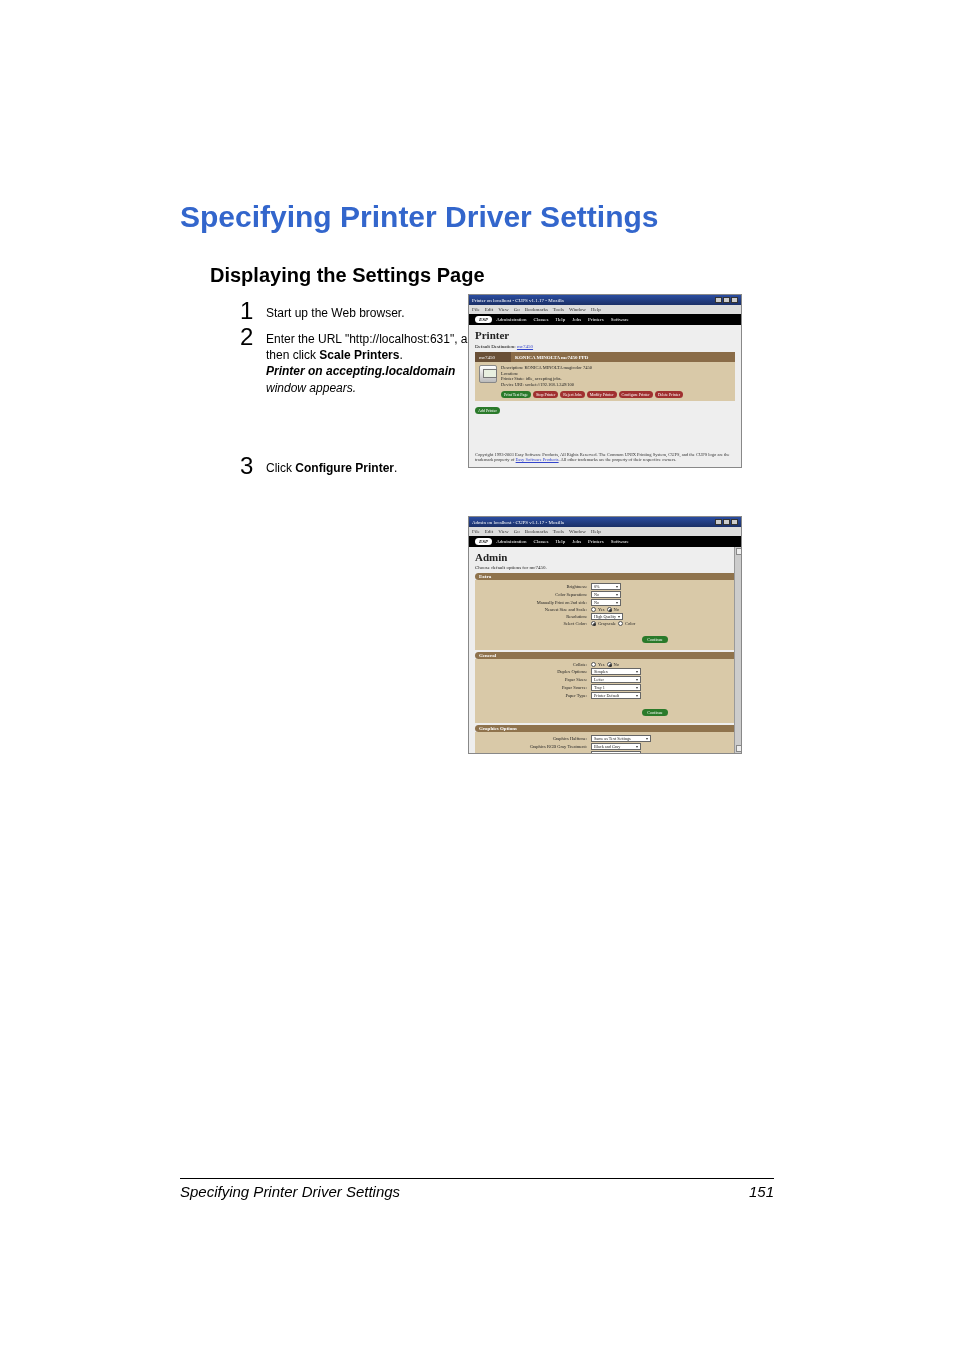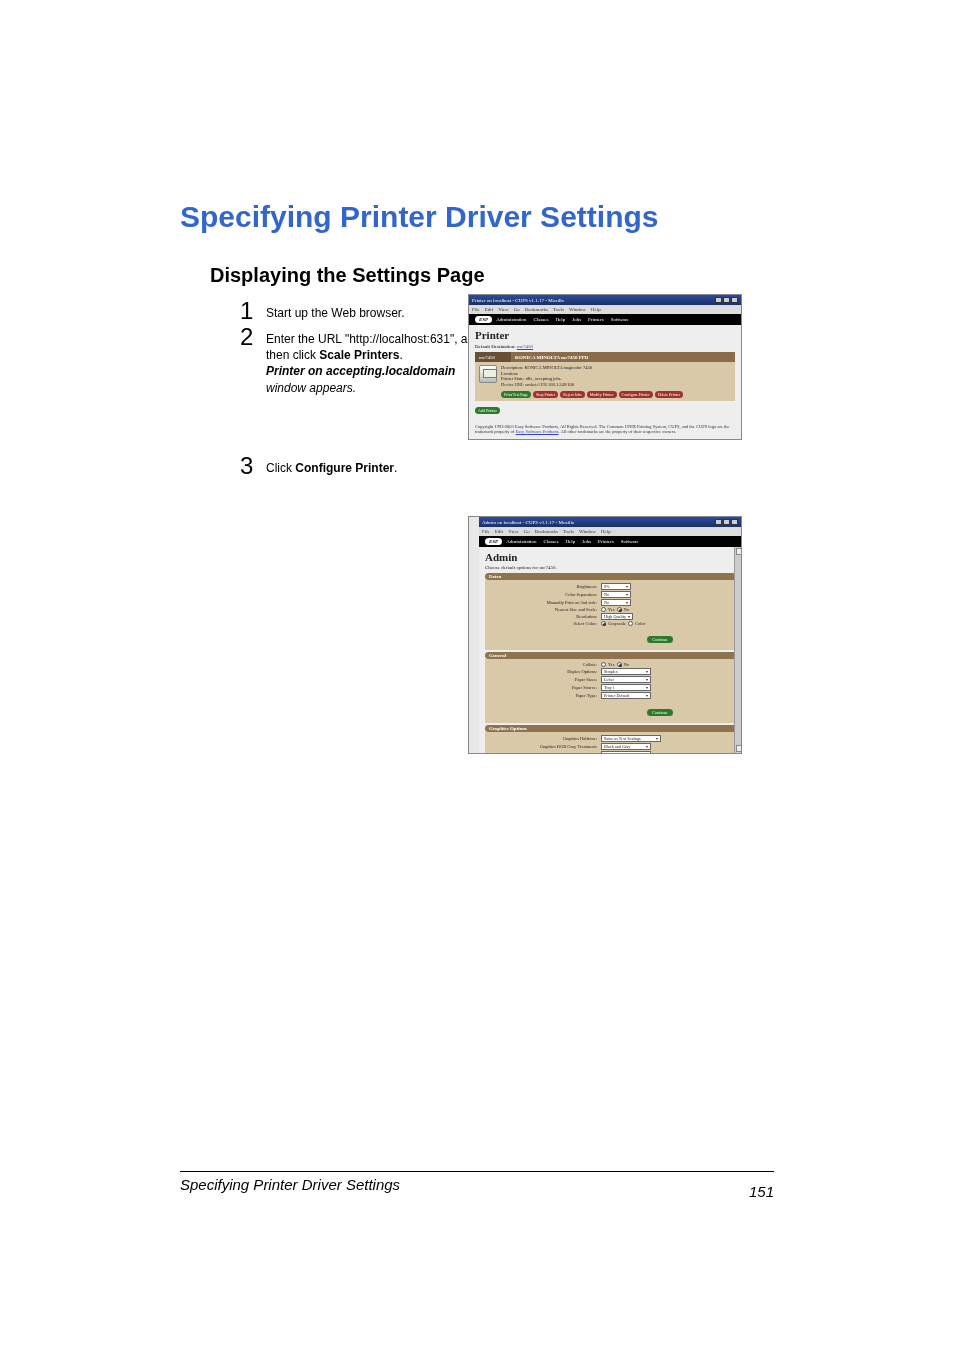--- a/index.html
+++ b/index.html
@@ -10,22 +10,22 @@
   h2.subtitle { color: #000; font-size: 20px; font-weight: bold; margin-bottom: 12px; margin-left: 30px; }
   .steps { margin-left: 60px; }
   .step { display: flex; align-items: flex-start; margin-bottom: 2px; }
   .step-num { font-size: 24px; font-weight: normal; width: 26px; flex-shrink: 0; line-height: 1; }
   .step-body { font-size: 12px; line-height: 1.35; padding-top: 6px; max-width: 220px; }
   .step-body .italic { font-style: italic; }
   .bold { font-weight: bold; }
   .bold-italic { font-weight: bold; font-style: italic; }
 
   .shot { position: absolute; border: 1px solid #888; background: #e8e8e8; font-family: "Times New Roman", serif; }
-  .shot1 { left: 468px; top: 294px; width: 274px; height: 146px; }
-  .shot2 { left: 468px; top: 516px; width: 274px; height: 238px; padding-left: 10px; }
+  .shot1 { left: 468px; top: 294px; width: 274px; height: 174px; }
+  .shot2 { left: 468px; top: 516px; width: 274px; height: 238px; }
 
   .titlebar { height: 10px; background: linear-gradient(#2b4da0, #1a2f66); color: #fff; font-size: 5px; padding: 1px 3px; display: flex; align-items: center; justify-content: space-between; }
   .titlebar .win-btns { display: flex; gap: 1px; }
   .titlebar .win-btn { width: 7px; height: 6px; background: #ccc; border: 0.5px solid #333; }
   .menubar { height: 9px; background: #ddd; font-size: 5px; color: #333; padding: 1px 3px; display: flex; gap: 5px; align-items: center; }
   .menubar span { white-space: nowrap; }
 
   .nav { height: 11px; background: #000; display: flex; align-items: center; padding-left: 6px; gap: 1px; }
   .esp { background: #fff; color: #000; font-size: 5px; font-style: italic; font-weight: bold; padding: 1px 4px; border-radius: 7px; }
   .nav-item { color: #fff; font-size: 5px; padding: 1px 3px; }
@@ -63,21 +63,21 @@
   .sel::after { content: "▾"; font-size: 4px; margin-left: 2px; color: #333; }
   .radio { width: 5px; height: 5px; border: 0.5px solid #555; border-radius: 50%; display: inline-block; position: relative; background:#fff; }
   .radio.sel-r::after { content:""; position:absolute; left:1px; top:1px; width:3px; height:3px; background:#333; border-radius:50%; }
   .cont { background: #2a7a2a; color: #fff; font-size: 4.2px; padding: 1px 5px; border-radius: 5px; display: inline-block; margin: 2px auto 0 auto; }
   .cont-wrap { text-align:center; width:100%; padding-left: 100px; }
   .scroll-ind { position:absolute; right:0; top:0; bottom:0; width:7px; background:#ccc; border-left:0.5px solid #999; }
   .scroll-ind::before { content:""; position:absolute; top:1px; left:1px; width:5px; height:5px; background:#eee; border:0.5px solid #888; }
   .scroll-ind::after { content:""; position:absolute; bottom:1px; left:1px; width:5px; height:5px; background:#eee; border:0.5px solid #888; }
 
   .footer { position: absolute; left: 180px; right: 180px; bottom: 150px; border-top: 1px solid #000; padding-top: 4px; display: flex; justify-content: space-between; font-style: italic; font-size: 15px; }
-  .footer .pn { font-style: italic; margin-top: 7px; }
+  .footer .pn { font-style: italic; }
 
   
   .step3-wrap { margin-top: 58px; }
 </style>
 </head>
 <body>
 
 <div class="page">
   <div class="content">
     <h1 class="main-title">Specifying Printer Driver Settings</h1>

